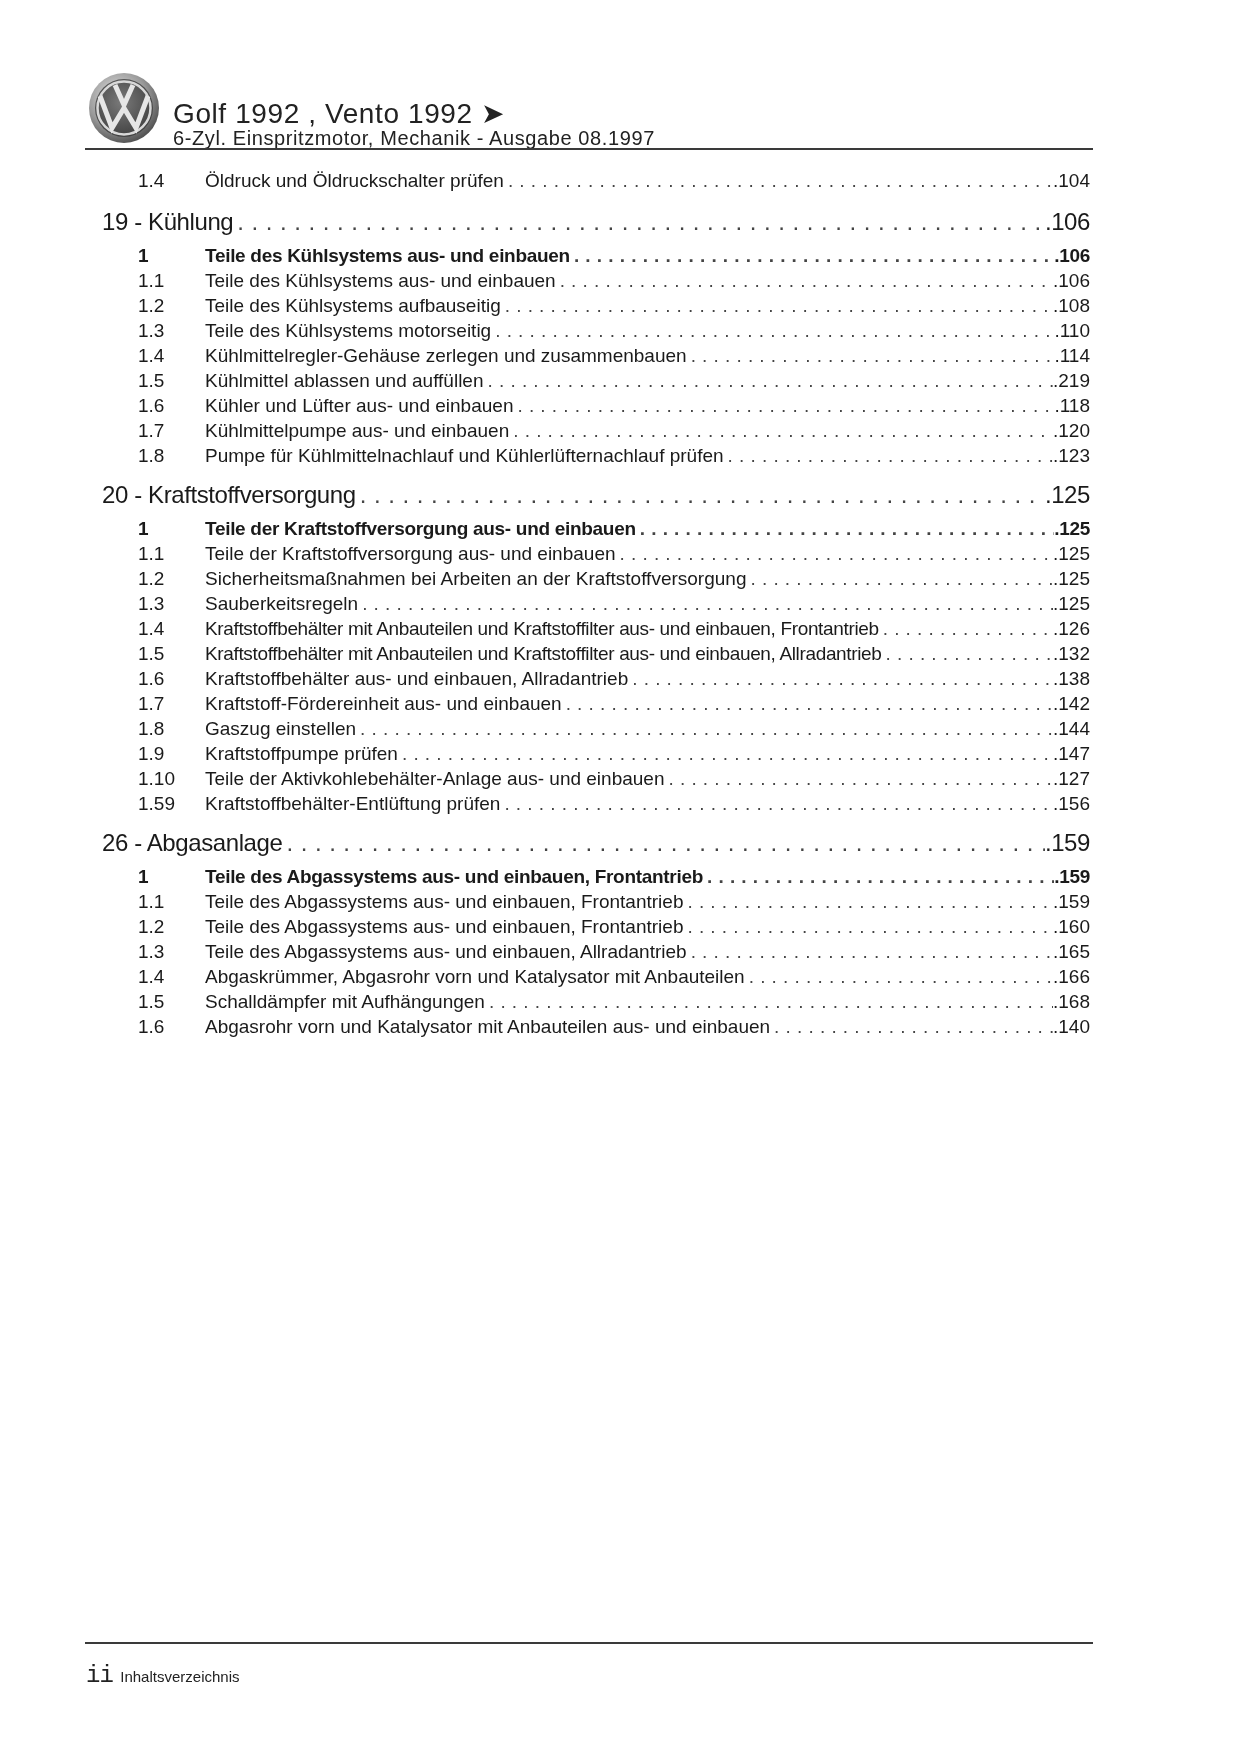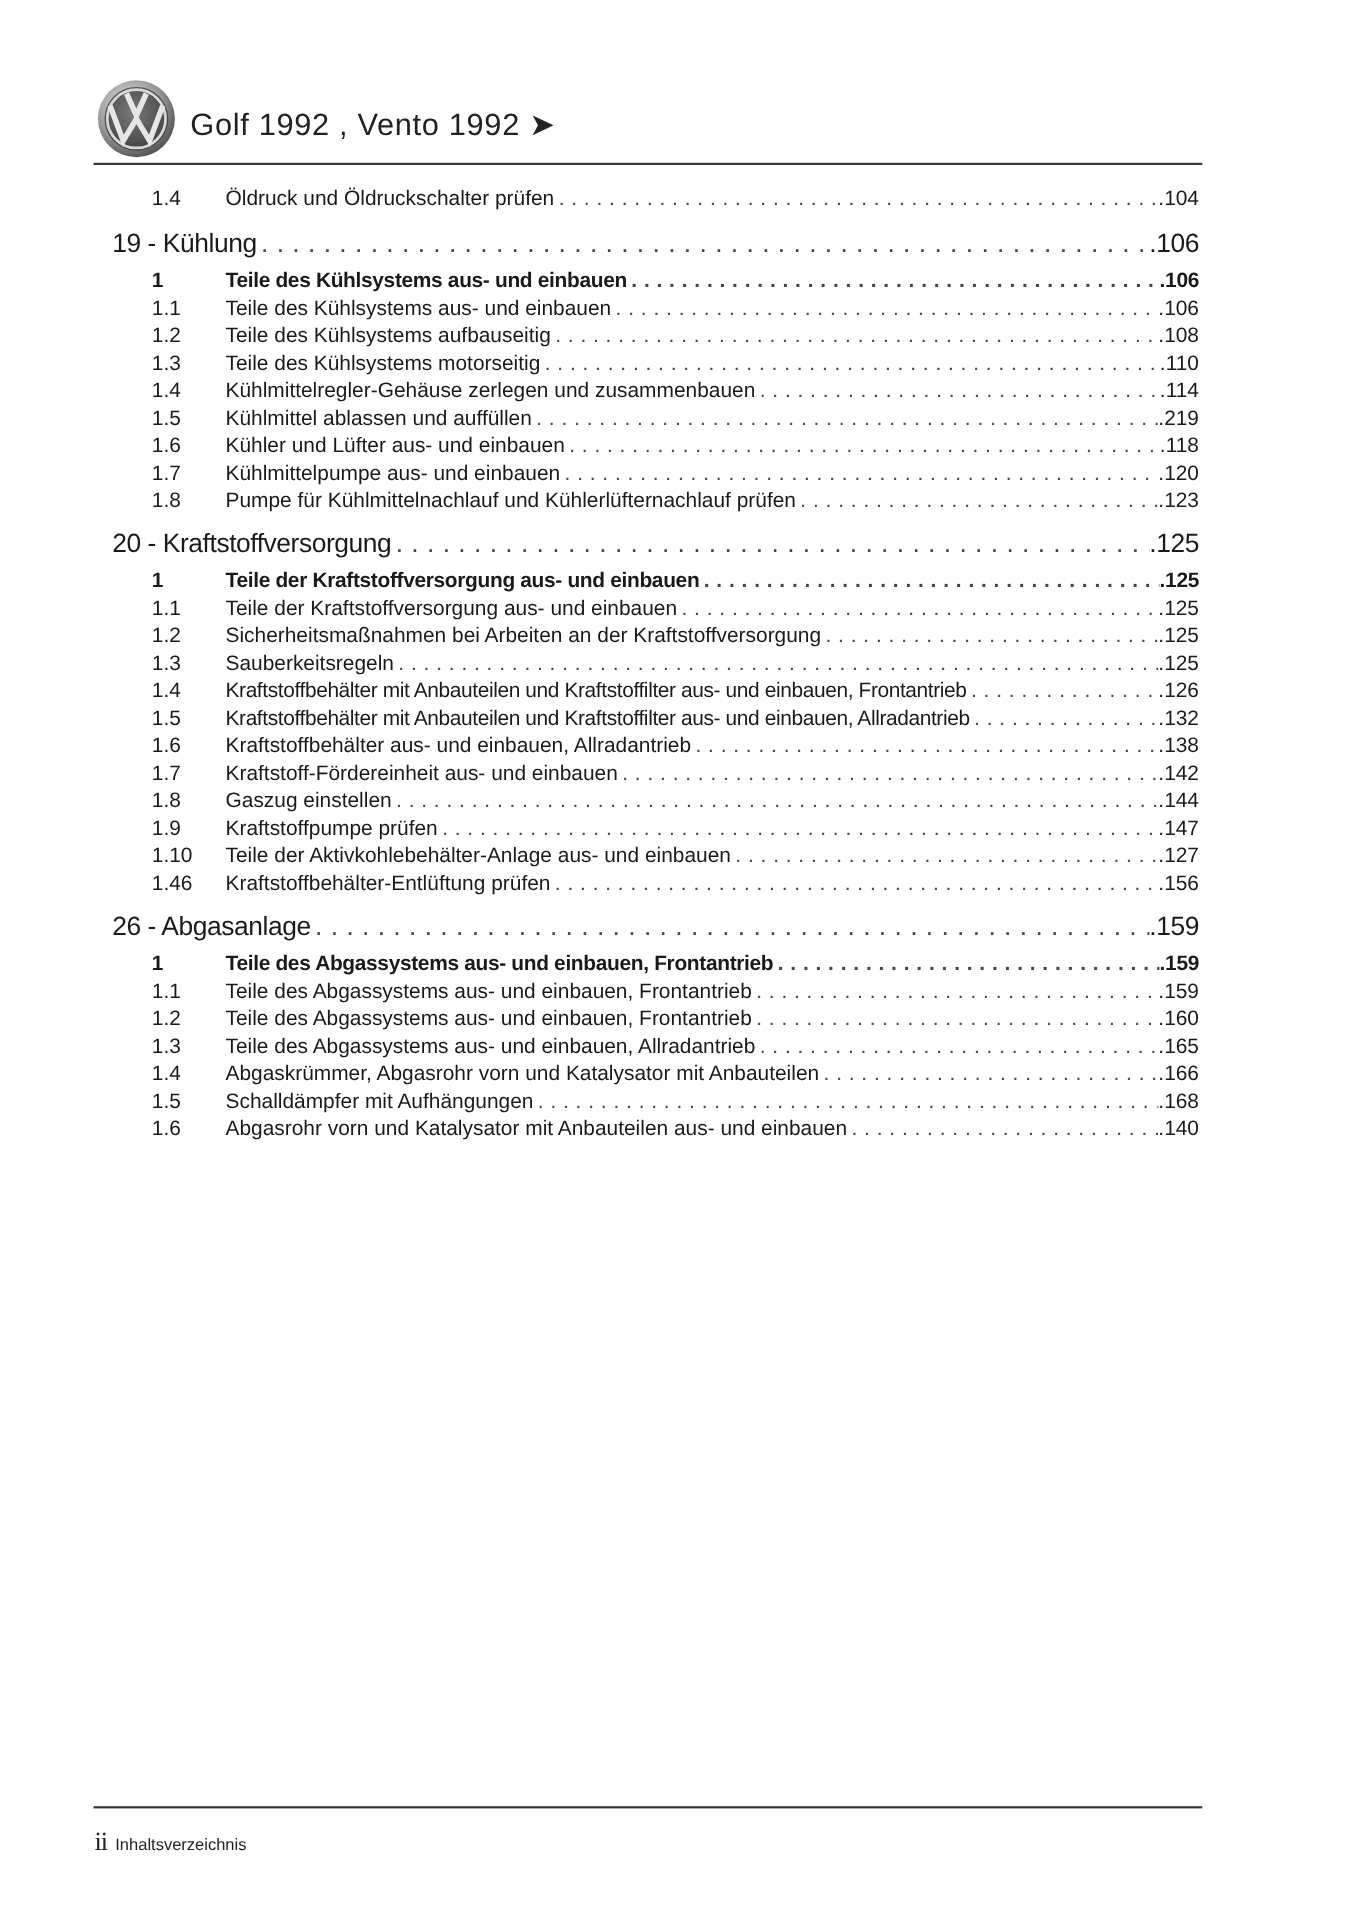--- a/index.html
+++ b/index.html
@@ -26,21 +26,21 @@
   .sub { font-size: 19px; line-height: 25px; height: 25px; }
   .sub .num { width: 67px; padding-left: 53px; }
   .sub .title { }
   .sub.bold { font-weight: bold; letter-spacing: -0.3px; }
 
   .chap { font-size: 24px; line-height: 34px; height: 34px; margin-top: 10px; margin-bottom: 4px; letter-spacing: -0.4px; margin-left: 17px; }
   .chap .leader { letter-spacing: 6px; }
 
   .footer-rule { position: absolute; left: 85px; top: 1642px; width: 1008px; height: 2px; background: #3a3a3a; }
   .footer { position: absolute; left: 86px; top: 1662px; white-space: nowrap; }
-  .footer-page { font-size: 24px; font-family: Liberation Serif, serif; color: #222; letter-spacing: -1px; }
+  .footer-page { font-size: 24px; font-family: Liberation Mono, monospace; color: #222; letter-spacing: -1px; }
   .footer-label { font-size: 15px; color: #222; margin-left: 3px; }
 </style>
 </head>
 <body>
 
 <div class="header">
   <svg class="logo" viewBox="0 0 72 72">
     <defs>
       <radialGradient id="rg" cx="40%" cy="35%" r="70%">
         <stop offset="0%" stop-color="#e8e8e8"></stop>
@@ -52,20 +52,21 @@
         <stop offset="100%" stop-color="#3d3d3d"></stop>
       </radialGradient>
     </defs>
     <circle cx="36" cy="36" r="35" fill="url(#rg)"></circle>
     <circle cx="36" cy="36" r="29" fill="url(#rg2)"></circle>
     <circle cx="36" cy="36" r="26.5" fill="none" stroke="#d8d8d8" stroke-width="2.5"></circle>
     <path d="M27 13 L36 33 L45 13" fill="none" stroke="#e6e6e6" stroke-width="5" stroke-linejoin="miter"></path>
     <path d="M12 24 L24 56 L36 36 L48 56 L60 24" fill="none" stroke="#e6e6e6" stroke-width="5" stroke-linejoin="miter"></path>
   </svg>
   <div class="header-title">Golf 1992 , Vento 1992 ➤</div>
+  <div class="header-subtitle">6-Zyl. Einspritzmotor, Mechanik - Ausgabe 08.1997</div>
   <div class="header-rule"></div>
 </div>
 
 <div class="toc">
 
   <div class="row sub" style="margin-top:0;">
     <span class="num">1.4</span>
     <span class="title">Öldruck und Öldruckschalter prüfen</span>
     <span class="leader"></span>
     <span class="page">104</span>
@@ -196,21 +197,21 @@
     <span class="leader"></span>
     <span class="page">147</span>
   </div>
   <div class="row sub">
     <span class="num">1.10</span>
     <span class="title">Teile der Aktivkohlebehälter-Anlage aus- und einbauen</span>
     <span class="leader"></span>
     <span class="page">127</span>
   </div>
   <div class="row sub">
-    <span class="num">1.46</span>
+    <span class="num">1.59</span>
     <span class="title">Kraftstoffbehälter-Entlüftung prüfen</span>
     <span class="leader"></span>
     <span class="page">156</span>
   </div>
 
   <div class="row chap">
     <span class="title">26 - Abgasanlage</span>
     <span class="leader"></span>
     <span class="page">159</span>
   </div>

